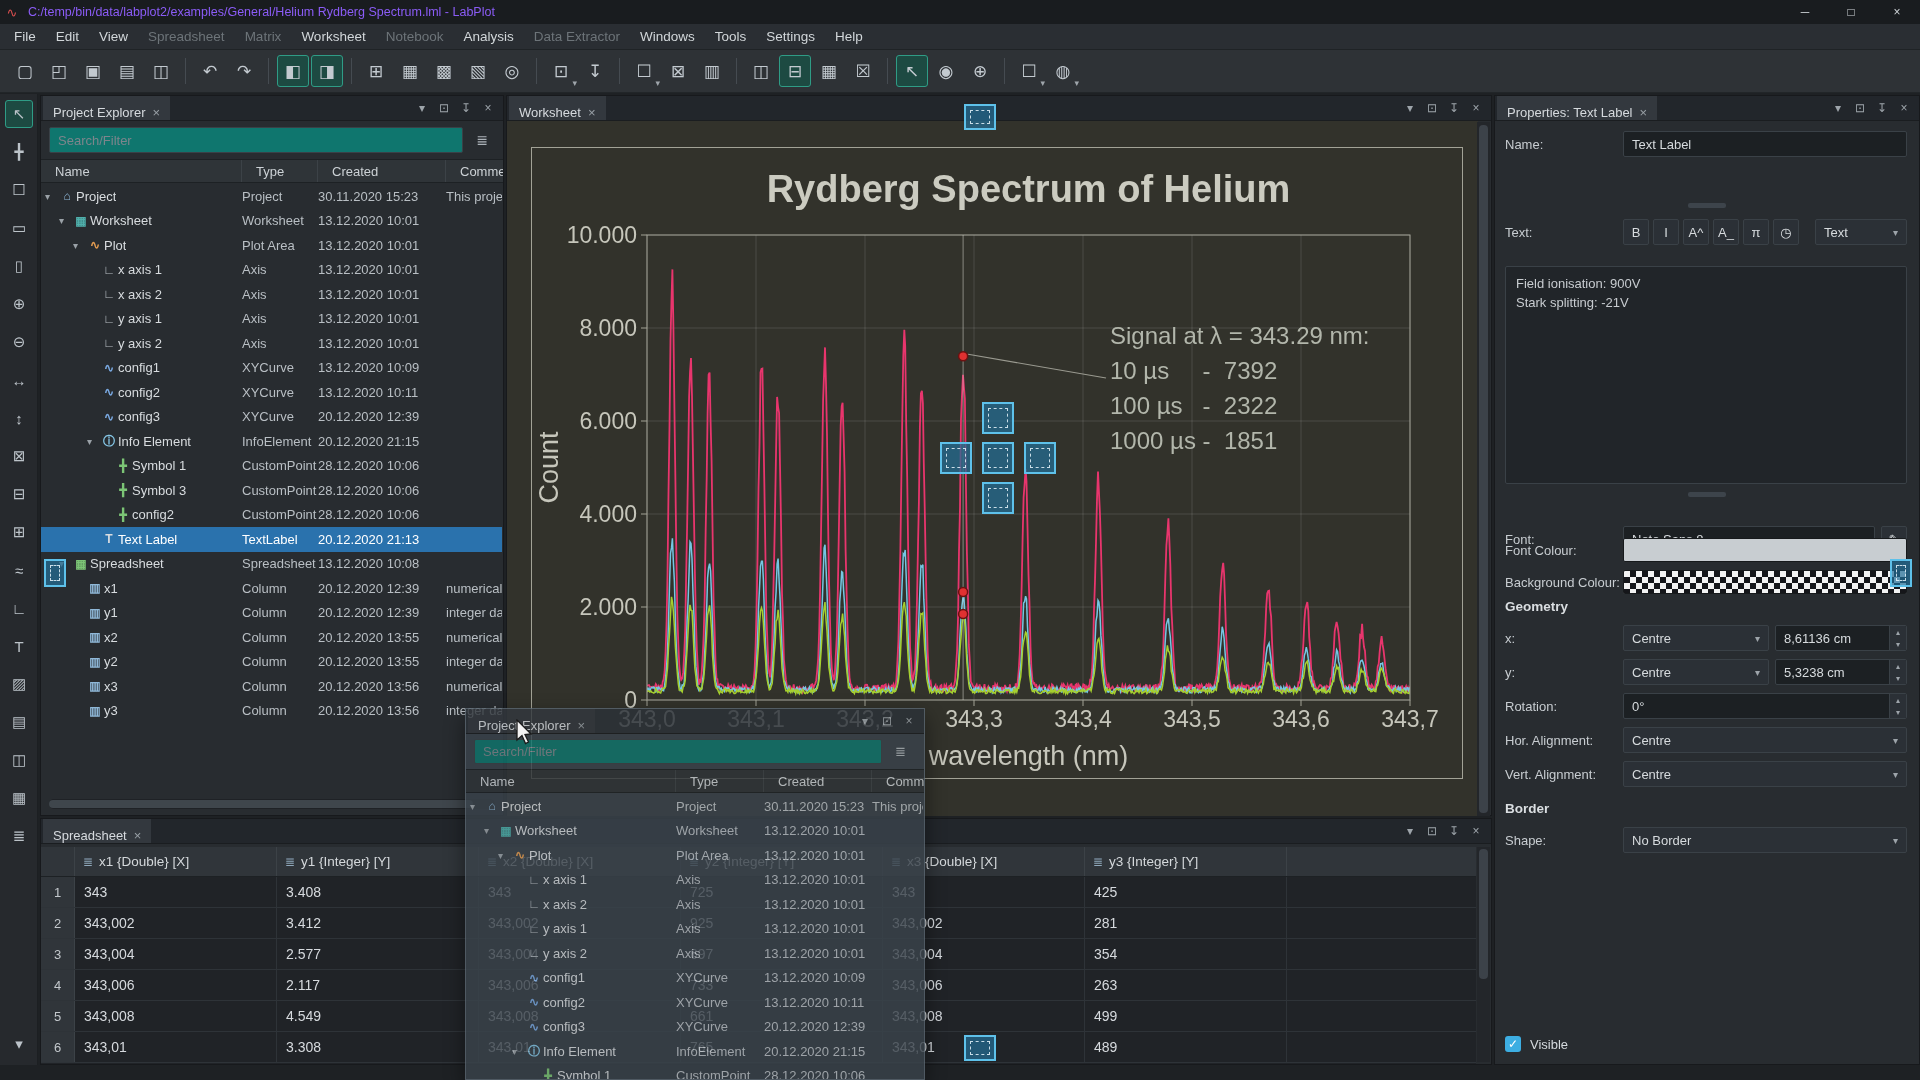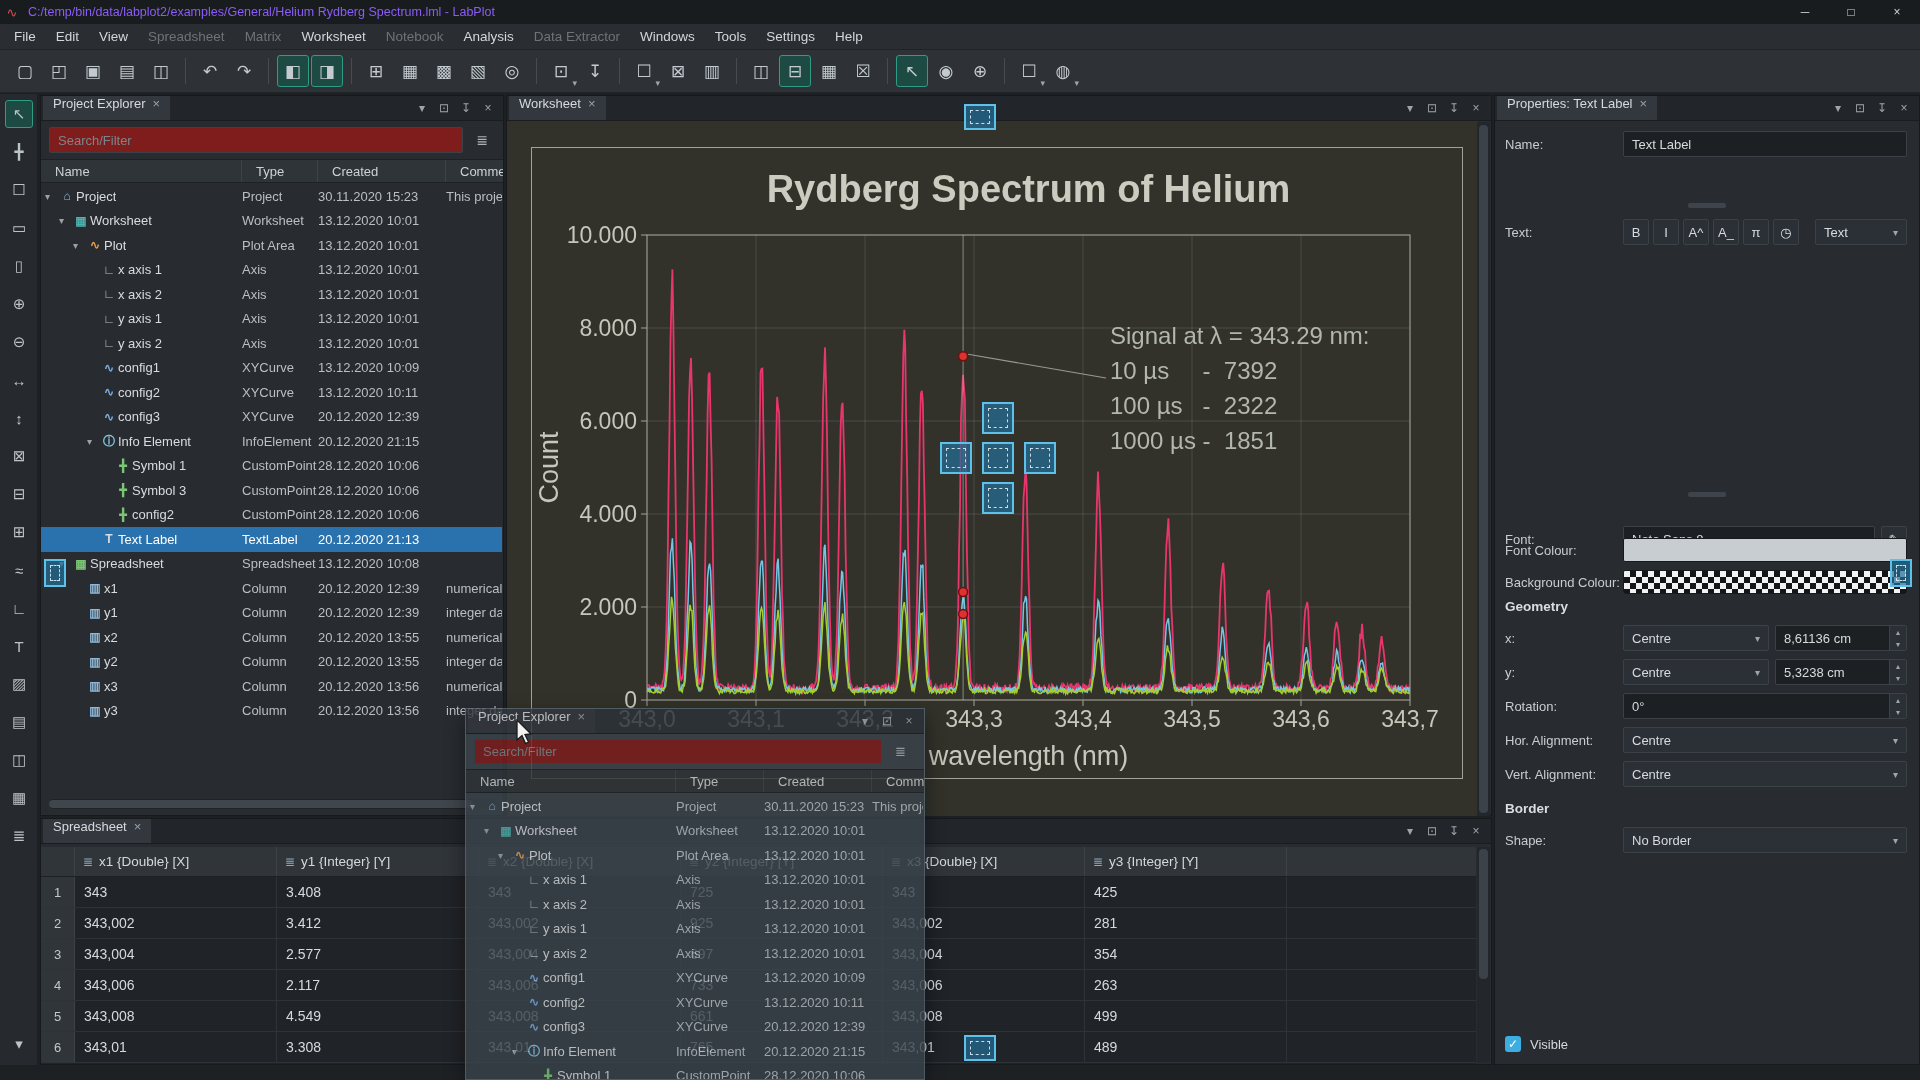--- a/index.html
+++ b/index.html
@@ -27,26 +27,26 @@
   .tsep { width:1px; height:26px; background:#454b51; margin:0 7px; }
 
   
   #left-toolbar { position:absolute; left:0; top:94px; width:38px; height:971px; background:#26292d; border-right:1px solid #1c1f22; }
   .ltbtn { position:absolute; left:5px; width:28px; height:28px; display:flex; align-items:center; justify-content:center; color:#bcc3c9; font-size:15px; border:1px solid transparent; border-radius:3px; }
   .ltbtn.active { background:#1d4a42; border-color:#2f9c86; }
 
   
   .dock { position:absolute; background:#282c30; border:1px solid #17191c; }
   .dock-header { height:25px; background:#22262b; display:flex; align-items:stretch; border-bottom:1px solid #1a1d20; }
-  .tab { display:flex; align-items:flex-start; gap:7px; padding:0 10px; background:#33383e; color:#d6dade; font-size:13px; margin-left:2px; }
+  .tab { display:flex; align-items:flex-end; gap:7px; padding:0 10px; background:#33383e; color:#d6dade; font-size:13px; margin-left:2px; }
   .tab .x { color:#99a0a6; font-size:13px; }
   .dock-btns { margin-left:auto; display:flex; align-items:center; padding-right:4px; }
   .dock-btn { width:22px; height:21px; display:flex; align-items:center; justify-content:center; color:#9da4aa; font-size:12px; }
 
-  .qinput { background:#7f1d1d; border:1px solid #3a4147; border-radius:2px; color:#d7dbde; font-size:13px; padding:0 8px; font-family:inherit; }
+  .qinput { background:#0f766e; border:1px solid #3a4147; border-radius:2px; color:#d7dbde; font-size:13px; padding:0 8px; font-family:inherit; }
   .qinput::placeholder { color:#7d858c; }
   .icon-btn { display:flex; align-items:center; justify-content:center; color:#aab1b7; }
 
   
   #explorer-dock { left:40px; top:95px; width:464px; height:721px; }
   #pe-search { position:absolute; left:8px; top:31px; width:414px; height:26px; }
   #pe-filter-btn { position:absolute; left:428px; top:31px; width:26px; height:26px; font-size:14px; }
   .tree-headrow { position:absolute; left:0; top:63px; width:100%; height:24px; background:#2f3438; border-top:1px solid #1d2124; border-bottom:1px solid #1d2124; display:flex; align-items:center; font-size:13px; color:#cdd2d6; }
   .thc { overflow:hidden; white-space:nowrap; padding-left:14px; flex-shrink:0; border-right:1px solid #3c4247; height:100%; display:flex; align-items:center; }
   .ptree { position:absolute; left:0; top:88px; right:1px; overflow:hidden; }
@@ -684,20 +684,24 @@
             <div class="fmt-btn">A^</div>
             <div class="fmt-btn">A_</div>
             <div class="fmt-btn">π</div>
             <div class="fmt-btn">◷</div>
           </div>
         <div class="qcombo" style="width:92px;margin-left:8px">
           <span>Text</span>
           <span class="caret">▾</span>
         </div>
       </div>
+      <div id="props-textarea">
+        <div>Field ionisation: 900V</div>
+        <div>Stark splitting: -21V</div>
+      </div>
       <div class="grip" style="top:371px"></div>
       <div class="prow" style="top:405px">
         <span class="plabel">Font:</span>
         <div class="qbox" style="flex:1">Noto Sans 8</div>
         <div class="fmt-btn" style="margin:0 0 0 6px">✎</div>
       </div>
       <div class="prow" style="top:416px">
         <span class="plabel">Font Colour:</span>
         <div class="swatch" style="background:#c8cdd1"></div>
       </div>

